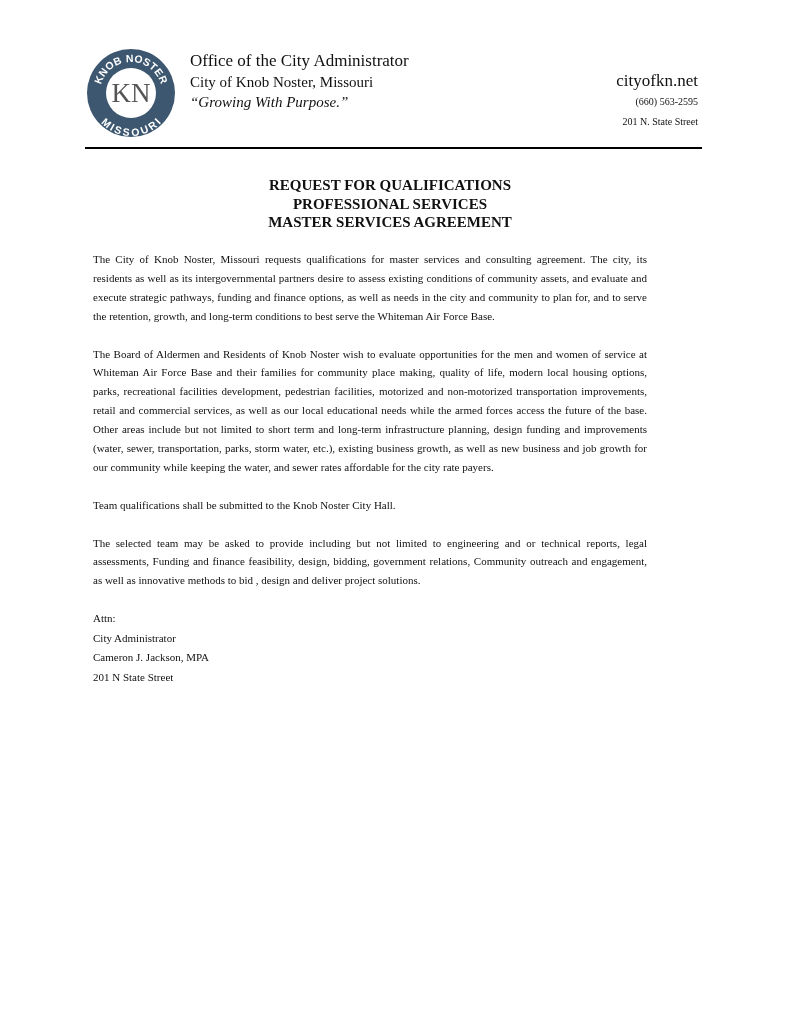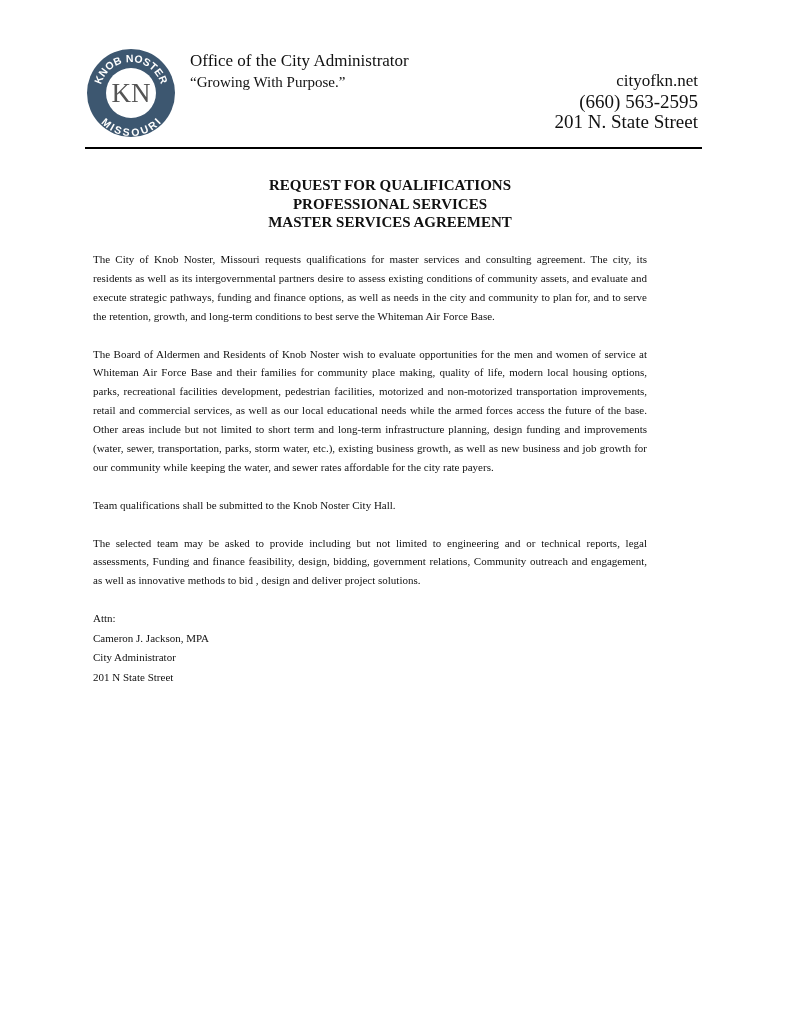--- a/index.html
+++ b/index.html
@@ -2,24 +2,24 @@
 <html><head>
 <meta charset="utf-8">
 <style>
   html, body { margin: 0; padding: 0; background: #ffffff; }
   body { width: 791px; height: 1024px; position: relative; overflow: hidden;
          font-family: "Liberation Serif", "DejaVu Serif", serif; color: #111; }
   .logo { position: absolute; left: 86px; top: 48px; width: 90px; height: 90px; }
   .hdr-left { position: absolute; left: 190px; top: 50px; line-height: 20px; }
   .hdr-left .office { font-size: 17px; line-height: 22px; }
   .hdr-left .city { font-size: 15px; }
-  .hdr-left .motto { font-size: 15px; }
+  .hdr-left .motto { font-size: 15px; font-style: italic; }
   .hdr-right { position: absolute; right: 93px; top: 62px; text-align: right; line-height: 20px; }
   .hdr-right .site { font-size: 17px; line-height: 22px; margin-top: 8px; }
-  .hdr-right .phone, .hdr-right .addr { font-size: 19px; }
+  .hdr-right .phone, .hdr-right .addr { font-size: 10px; }
   .rule { position: absolute; left: 85px; top: 147px; width: 617px; height: 2px; background: #000; }
   .title { position: absolute; left: 0; width: 740px; top: 176px; text-align: center;
            font-weight: bold; font-size: 15px; line-height: 18.5px; padding-left: 20px; }
   .body { position: absolute; left: 93px; top: 250px; width: 554px; font-size: 11px; line-height: 18.9px; }
   .body p { margin: 0 0 18.9px 0; text-align: justify; }
   .addr-block { margin-top: 0; }
   .addr-block div { line-height: 19.5px; }
 </style>
 </head>
 <body>
@@ -35,20 +35,21 @@
     <textPath href="#arcTop" startOffset="50%" text-anchor="middle">KNOB NOSTER</textPath>
   </text>
   <text font-family="Liberation Sans, sans-serif" font-weight="bold" font-size="10.5" fill="#ffffff" letter-spacing="0.5">
     <textPath href="#arcBot" startOffset="50%" text-anchor="middle" dominant-baseline="hanging">MISSOURI</textPath>
   </text>
   <text x="45" y="54" text-anchor="middle" font-family="Liberation Serif, serif" font-size="27" fill="#555">KN</text>
 </svg>
 
 <div class="hdr-left">
   <div class="office">Office of the City Administrator</div>
+  <div class="city">City of Knob Noster, Missouri</div>
   <div class="motto">“Growing With Purpose.”</div>
 </div>
 
 <div class="hdr-right">
   <div class="site">cityofkn.net</div>
   <div class="phone">(660) 563-2595</div>
   <div class="addr">201 N. State Street</div>
 </div>
 
 <div class="rule"></div>
@@ -59,17 +60,17 @@
   <div>MASTER SERVICES AGREEMENT</div>
 </div>
 
 <div class="body">
   <p>The City of Knob Noster, Missouri requests qualifications for master services and consulting agreement.   The city, its residents as well as its intergovernmental partners desire to assess existing conditions of community assets, and evaluate and execute strategic pathways, funding and finance options, as well as needs in the city and community to plan for, and to serve the retention, growth, and long-term conditions to best serve the Whiteman Air Force Base.</p>
   <p>The Board of Aldermen and Residents of Knob Noster wish to evaluate opportunities for the men and women of service at Whiteman Air Force Base and their families for community place making, quality of life, modern local housing options, parks, recreational facilities development, pedestrian facilities, motorized and non-motorized transportation improvements, retail and commercial services, as well as our local educational needs while the armed forces access the future of the base. Other areas include but not limited to short term and long-term infrastructure planning, design funding and improvements (water, sewer, transportation, parks, storm water, etc.), existing business growth, as well as new business and job growth for our community while keeping the water, and sewer rates affordable for the city rate payers.</p>
   <p>Team qualifications shall be submitted to the Knob Noster City Hall.</p>
   <p>The selected team may be asked to provide including but not limited to engineering and or technical reports, legal assessments, Funding and finance feasibility, design, bidding, government relations, Community outreach and engagement,  as well as innovative methods to bid , design and deliver project solutions.</p>
   <div class="addr-block">
     <div>Attn:</div>
+    <div>City Administrator</div>
     <div>Cameron J. Jackson, MPA</div>
-    <div>City Administrator</div>
     <div>201 N State Street</div>
   </div>
 </div>
 
 </body></html>

